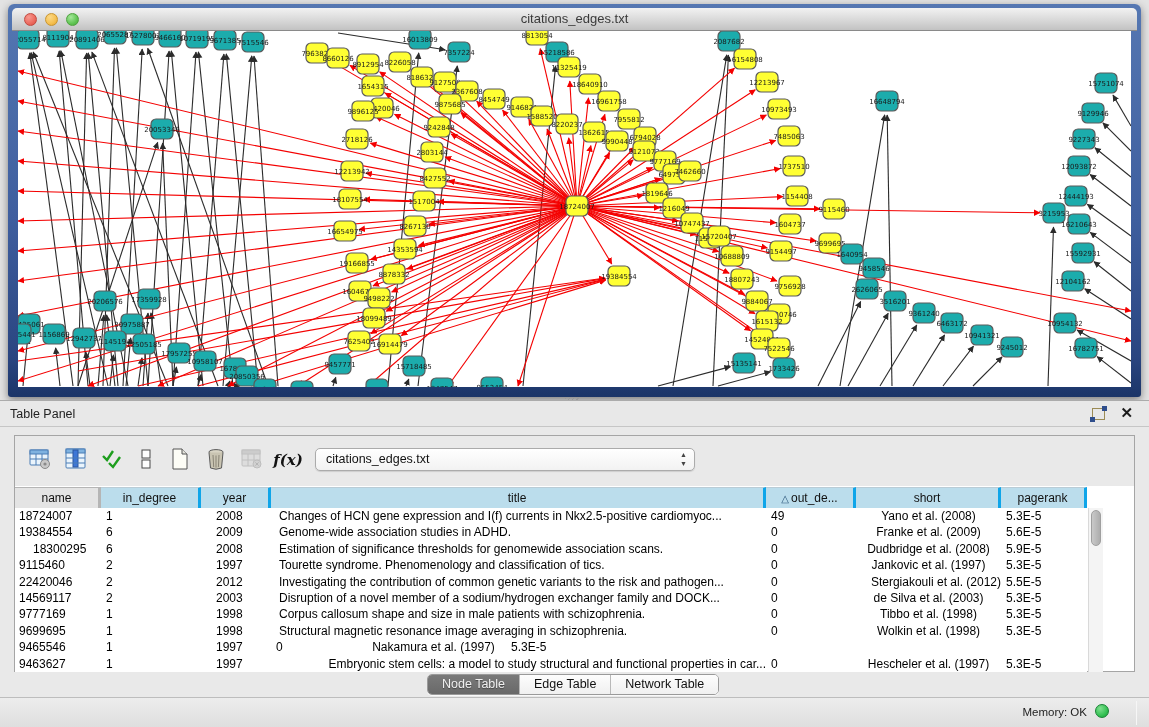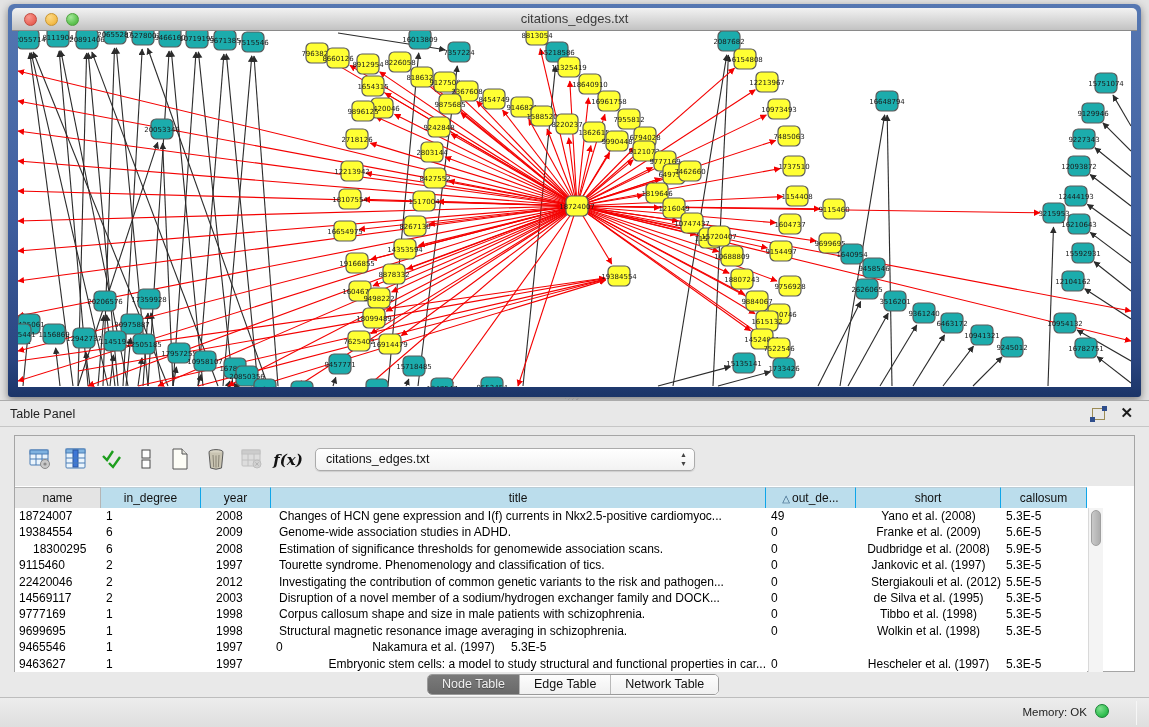--- a/index.html
+++ b/index.html
@@ -42,21 +42,21 @@
   .tb-icon { position:absolute; top:11px; width:26px; height:26px; text-align:center; }
   .tb-icon svg { display:block; margin:1px auto; }
   #fx-icon { font-family:"DejaVu Serif", serif; font-style:italic; font-weight:bold; font-size:15px; color:#111; line-height:26px; }
   #table-select { position:absolute; left:255px; top:12px; width:395px; height:23px; background:linear-gradient(180deg,#FFFFFF,#F2F2F2);
     border:1px solid #ABABAB; border-radius:5px; font-size:12.5px; color:#111; line-height:21px; padding-left:10px;
     box-shadow:0 1px 1px rgba(0,0,0,.12); }
   #table-select .arrows { position:absolute; right:7px; top:1px; font-size:7px; color:#444; line-height:9px; }
 
   
   #tbl-header { position:absolute; left:0; top:51px; height:21px; display:flex; }
-  .hcell { height:38px; border-right:1px solid #0ea5e9; border-top:1px solid #B9CCD6; border-bottom:1px solid #8FA9B5;
+  .hcell { height:38px; border-right:3px solid #0ea5e9; border-top:1px solid #B9CCD6; border-bottom:1px solid #8FA9B5;
     font-size:12px; color:#111; text-align:center; line-height:20px; background:#BBDDEC; overflow:hidden; white-space:nowrap; }
   .hcell.gray { background:#E4E4E4; border-color:#B5B5B5; }
   .sort-tri { font-size:10px; color:#2B567A; margin-right:2px; }
   #tbl-rows { position:absolute; left:0; top:72px; width:1072px; height:164px; overflow:hidden; background:#FFF; }
   .trow { display:flex; height:16.4px; }
   .tcell { font-size:12px; color:#000; line-height:16px; white-space:nowrap; overflow:hidden; }
   
   #vscroll { position:absolute; left:1073px; top:72px; width:15px; height:164px; background:#F4F4F4;
     border-left:1px solid #D9D9D9; }
   #vthumb { position:absolute; left:2px; top:2px; width:10px; height:36px; border-radius:6px;
@@ -834,21 +834,21 @@
         <span class="arrows">▲<br>▼</span>
       </div>
     </div>
     <div id="tbl-header">
         <div class="hcell gray" style="width: 86px;">name</div>
         <div class="hcell" style="width: 100px;">in_degree</div>
         <div class="hcell" style="width: 70px;">year</div>
         <div class="hcell" style="width: 495px;">title</div>
         <div class="hcell" style="width: 90px;"><span class="sort-tri">△</span>out_de...</div>
         <div class="hcell" style="width: 145px;">short</div>
-        <div class="hcell" style="width: 86px;">callosum</div>
+        <div class="hcell" style="width: 86px;">pagerank</div>
       </div>
     <div id="tbl-rows">
         <div class="trow">
           <div class="tcell" style="width: 86px; padding-left: 4px;">18724007</div>
           <div class="tcell" style="width: 100px; padding-left: 5px;">1</div>
           <div class="tcell" style="width: 70px; padding-left: 15px;">2008</div>
           <div class="tcell" style="width: 495px; padding-left: 8px;">Changes of HCN gene expression and I(f) currents in Nkx2.5-positive cardiomyoc...</div>
           <div class="tcell" style="width: 90px; padding-left: 5px;">49</div>
           <div class="tcell" style="width: 145px; text-align: center;">Yano et al. (2008)</div>
           <div class="tcell" style="width: 86px; padding-left: 5px;">5.3E-5</div>
@@ -888,21 +888,21 @@
           <div class="tcell" style="width: 90px; padding-left: 5px;">0</div>
           <div class="tcell" style="width: 145px; text-align: right;">Stergiakouli et al. (2012)</div>
           <div class="tcell" style="width: 86px; padding-left: 5px;">5.5E-5</div>
         </div>
         <div class="trow">
           <div class="tcell" style="width: 86px; padding-left: 4px;">14569117</div>
           <div class="tcell" style="width: 100px; padding-left: 5px;">2</div>
           <div class="tcell" style="width: 70px; padding-left: 15px;">2003</div>
           <div class="tcell" style="width: 495px; padding-left: 8px;">Disruption of a novel member of a sodium/hydrogen exchanger family and DOCK...</div>
           <div class="tcell" style="width: 90px; padding-left: 5px;">0</div>
-          <div class="tcell" style="width: 145px; text-align: center;">de Silva et al. (1995)</div>
+          <div class="tcell" style="width: 145px; text-align: center;">de Silva et al. (2003)</div>
           <div class="tcell" style="width: 86px; padding-left: 5px;">5.3E-5</div>
         </div>
         <div class="trow">
           <div class="tcell" style="width: 86px; padding-left: 4px;">9777169</div>
           <div class="tcell" style="width: 100px; padding-left: 5px;">1</div>
           <div class="tcell" style="width: 70px; padding-left: 15px;">1998</div>
           <div class="tcell" style="width: 495px; padding-left: 8px;">Corpus callosum shape and size in male patients with schizophrenia.</div>
           <div class="tcell" style="width: 90px; padding-left: 5px;">0</div>
           <div class="tcell" style="width: 145px; text-align: center;">Tibbo et al. (1998)</div>
           <div class="tcell" style="width: 86px; padding-left: 5px;">5.3E-5</div>

